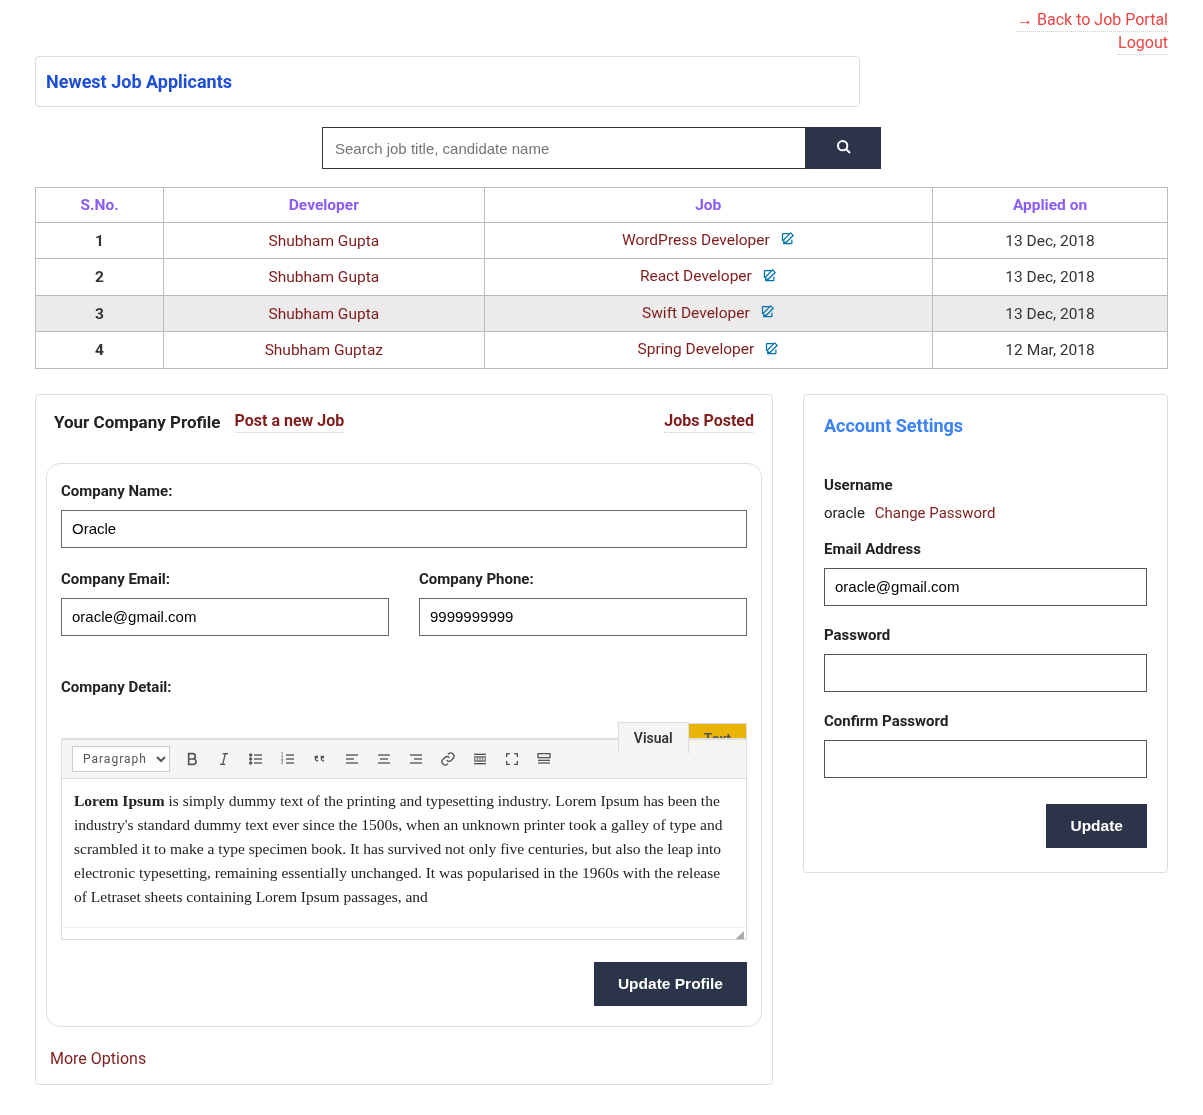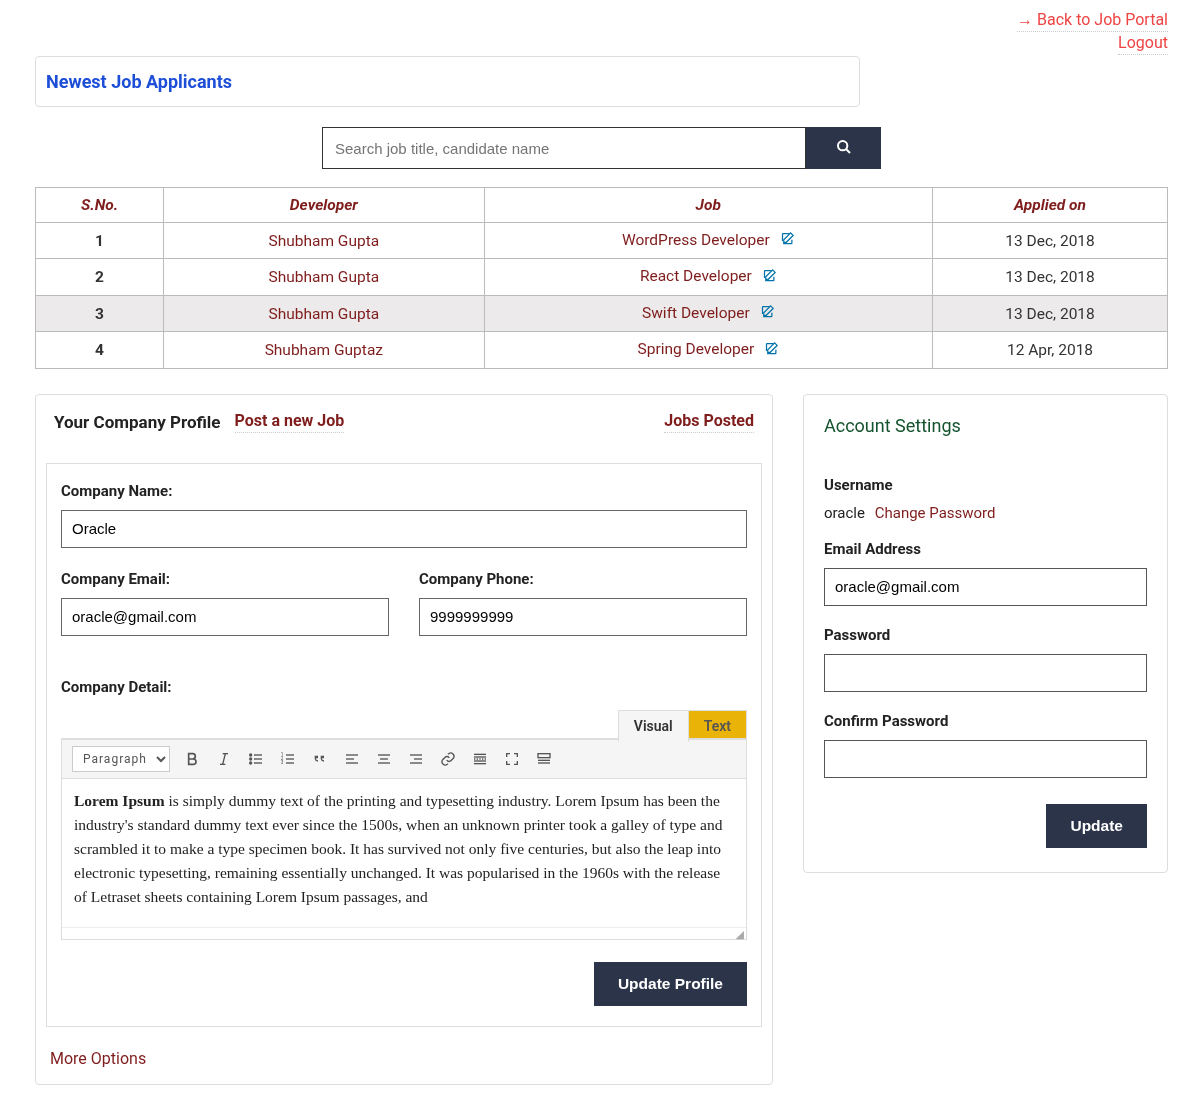--- a/index.html
+++ b/index.html
@@ -70,22 +70,21 @@
   }
   table.applicants th, table.applicants td {
     border: 1px solid #bbb;
     padding: 8px 10px;
     text-align: center;
     font-size: 15.5px;
   }
   table.applicants th {
     font-weight: 700;
     background: #fff;
-    color: #7f1d1d;
-    font-style: italic;
+    color: #8b5cf6;
   }
   table.applicants tr.hover-row td {
     background: #eceaea;
   }
   .col-sno { width: 120px; }
   .col-cand { width: 300px; }
   .col-job { width: 420px; }
   .col-date { width: 220px; }
 
   .edit-icon {
@@ -124,21 +123,21 @@
   .card-header a {
     font-size: 16px;
     font-weight: 700;
     border-bottom: 1px dotted #ccc;
     padding-bottom: 2px;
   }
 
   .inner-panel {
     margin: 14px 10px 10px;
     border: 1px solid #ddd;
-    border-radius: 0;
+    border-radius: 14px;
     padding: 18px 14px 20px;
   }
 
   .form-label {
     font-size: 15px;
     font-weight: 700;
     color: #222;
     margin-bottom: 10px;
     display: block;
   }
@@ -158,21 +157,22 @@
   .two-fields > div { flex: 1; }
 
   .editor-wrap {
     border: 1px solid #ddd;
     position: relative;
   }
   .editor-tabs {
     display: flex;
     justify-content: flex-end;
     position: relative;
-    top: 4px;
+    top: 16px;
+    align-items: flex-end;
   }
   .editor-tab {
     padding: 7px 15px;
     font-size: 14px;
     font-weight: 600;
     cursor: pointer;
     border: 1px solid #ddd;
     border-bottom: none;
     background: #eab308;
     color: #555;
@@ -252,22 +252,22 @@
     padding: 12px 14px 16px;
   }
 
   .settings-card {
     border: 1px solid #ddd;
     border-radius: 4px;
     padding: 20px 20px 24px;
   }
   .settings-title {
     font-size: 18px;
-    font-weight: 400;
-    color: #14532d;
+    font-weight: 700;
+    color: #3b82f6;
     margin-bottom: 40px;
   }
   .settings-label {
     font-size: 15px;
     font-weight: 700;
     color: #222;
     margin-bottom: 10px;
     display: block;
   }
   .settings-static {
@@ -364,21 +364,21 @@
       <tr>
         <td><strong>4</strong></td>
         <td><a>Shubham Guptaz</a></td>
         <td><a>Spring Developer</a> <a class="edit-icon"><svg width="15" height="15" viewBox="0 0 24 24" fill="none" stroke="#0073aa" stroke-width="2">
               <path d="M17 3l4 4-11 11H6v-4z"></path>
               <path d="M3 21h18" stroke="none"></path>
               <rect x="3" y="3" width="13" height="13" fill="none" stroke="#0073aa" stroke-width="2" rx="1" opacity="0.0"></rect>
               <path d="M4 16V5a1 1 0 011-1h10" stroke="#0073aa"></path>
               <path d="M19 14v5a1 1 0 01-1 1H5" stroke="#0073aa"></path>
             </svg></a></td>
-        <td>12 Apr, 2018</td>
+        <td>12 Mar, 2018</td>
       </tr>
     </tbody>
 </table>
 
 <div class="two-col">
   <div class="left-col">
     <div class="card">
       <div class="card-header">
         <span class="title">Your Company Profile</span>
         <a>Post a new Job</a>

